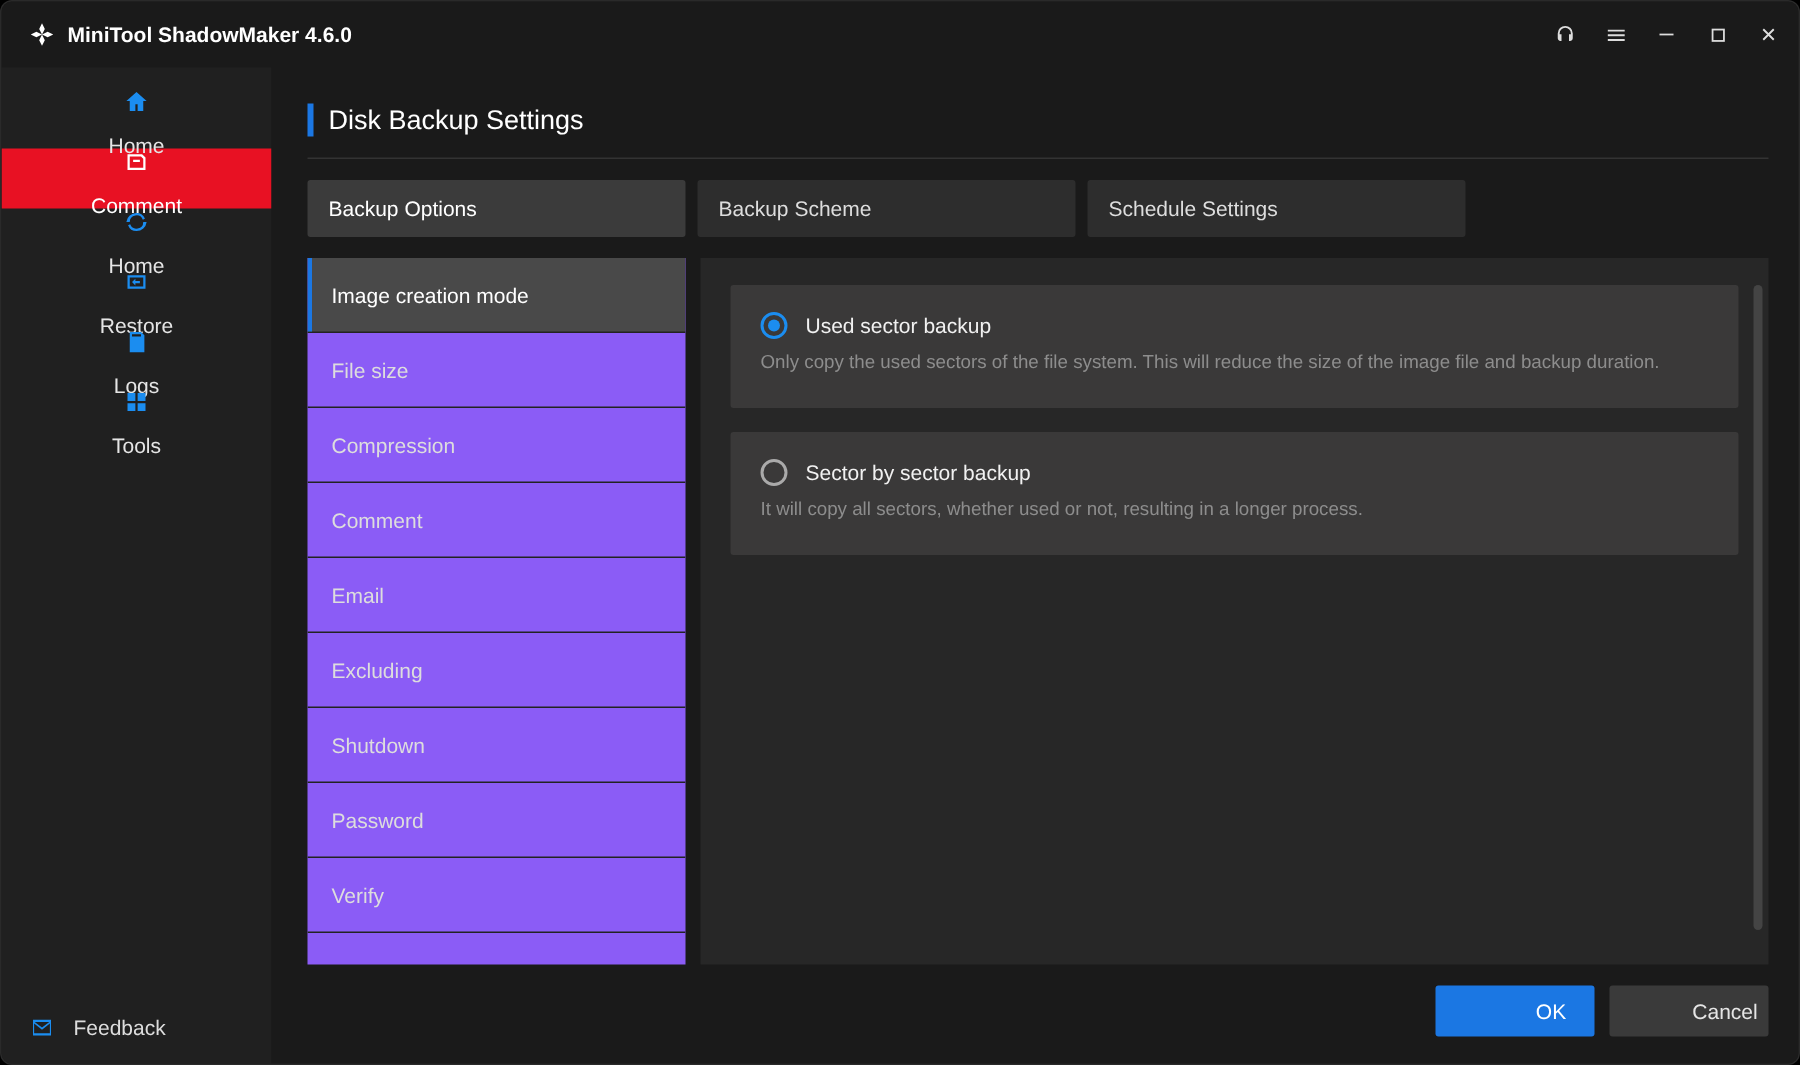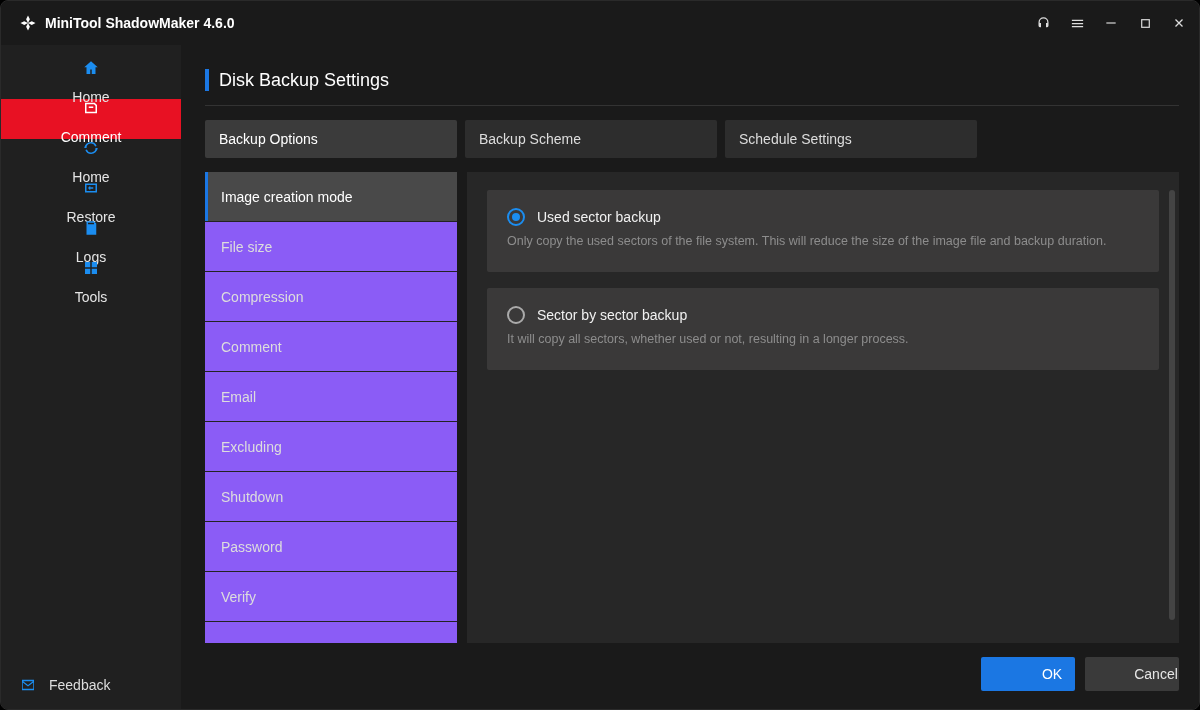--- a/index.html
+++ b/index.html
@@ -161,21 +161,21 @@
   .scrollbar-fake {
     position: absolute; right: 4px; top: 18px; width: 6px; height: 430px;
     background: #444; border-radius: 3px;
   }
   
   .footer {
     display: flex; justify-content: flex-end; gap: 10px;
     padding-top: 14px;
   }
   .btn {
-    width: 94px; height: 34px; border: none; border-radius: 2px;
+    width: 106px; height: 34px; border: none; border-radius: 2px;
     font-size: 14px; cursor: pointer; padding-left: 48px;
   }
   .btn-primary { background: #1b77e3; color: #fff; }
   .btn-secondary { background: #3a3a3a; color: #e5e5e5; }
   svg { fill: currentColor; }
 </style>
 </head>
 <body>
 
 <div class="window">

